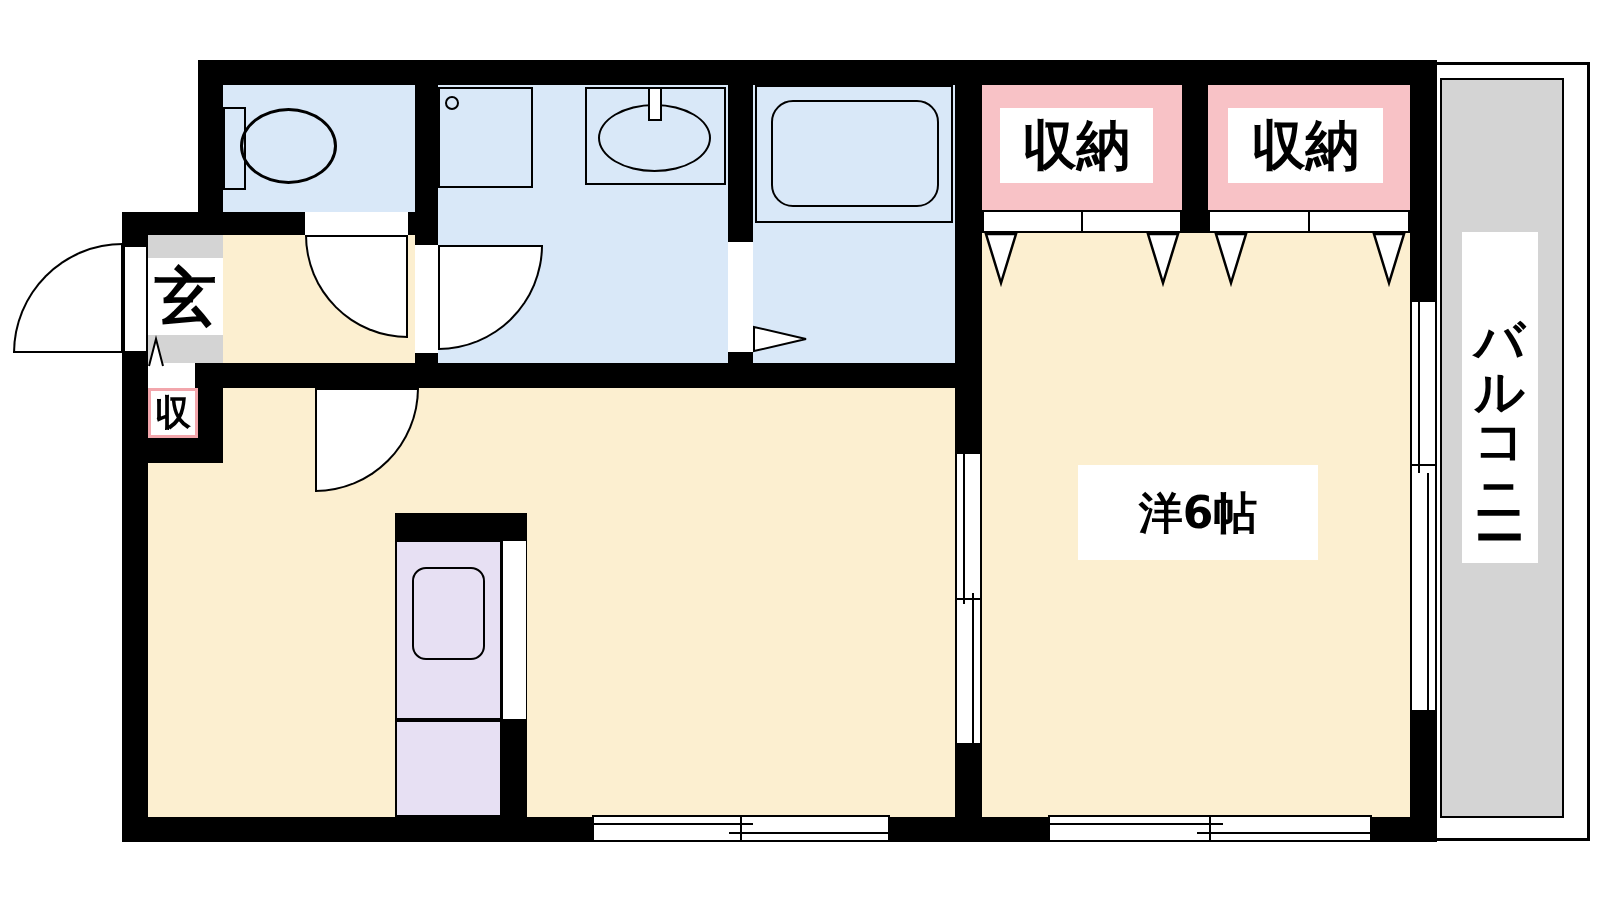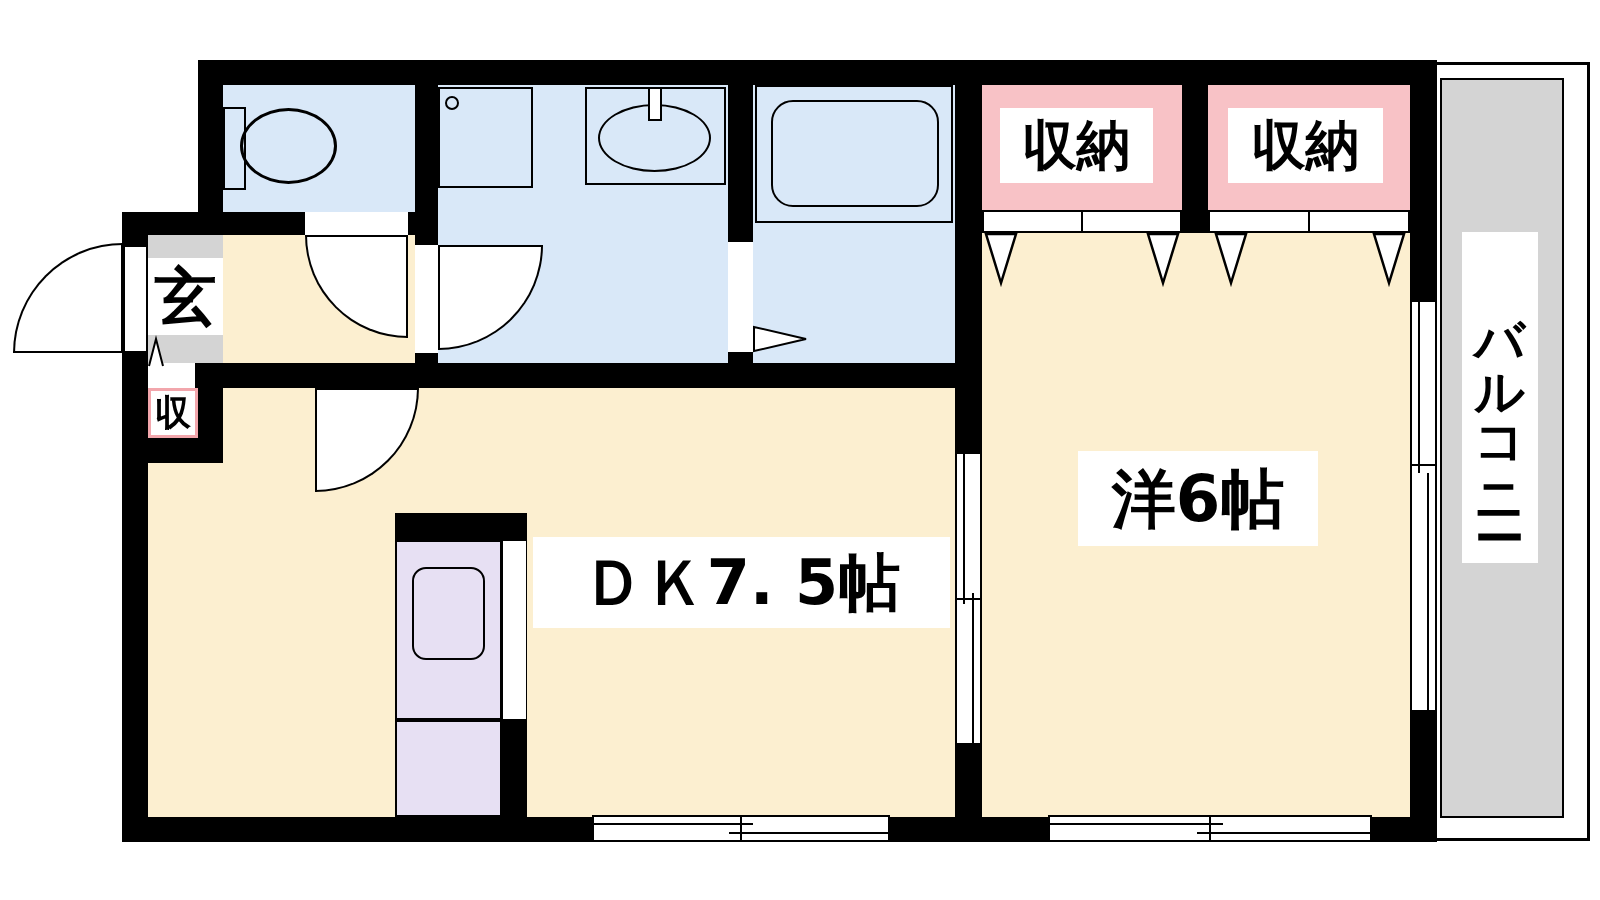--- a/index.html
+++ b/index.html
@@ -131,17 +131,16 @@
     </svg>
 
   <svg style="left:146px;top:336px;" width="22" height="32" viewBox="0 0 22 32">
       <polyline points="3,30 10,3 17,30" fill="#fff" stroke="#000" stroke-width="2"></polyline>
     </svg>
 
   <div class="lbl" style="left:148px;top:258px;width:75px;height:77px;font-size:62px;">玄</div>
   <div class="lbl" style="left:148px;top:388px;width:50px;height:50px;font-size:36px;border:3px solid var(--shoe-border);box-sizing:border-box;">収</div>
   <div class="lbl" style="left:1000px;top:108px;width:153px;height:75px;font-size:54px;">収納</div>
   <div class="lbl" style="left:1228px;top:108px;width:155px;height:75px;font-size:54px;">収納</div>
-  <div class="lbl" style="left:533px;top:537px;width:417px;height:91px;font-size:62px;">ＤＫ7. 5帖</div>
-  <div class="lbl" style="left:1078px;top:451px;width:240px;height:95px;font-size:64px;">洋6帖</div>
+  <div class="lbl" style="left:1078px;top:465px;width:240px;height:95px;font-size:44px;">洋6帖</div>
   <div class="lbl" style="left:1462px;top:232px;width:76px;height:331px;font-size:50px;writing-mode:vertical-rl;">バルコニー</div>
 
 </div>
 
 </body></html>

